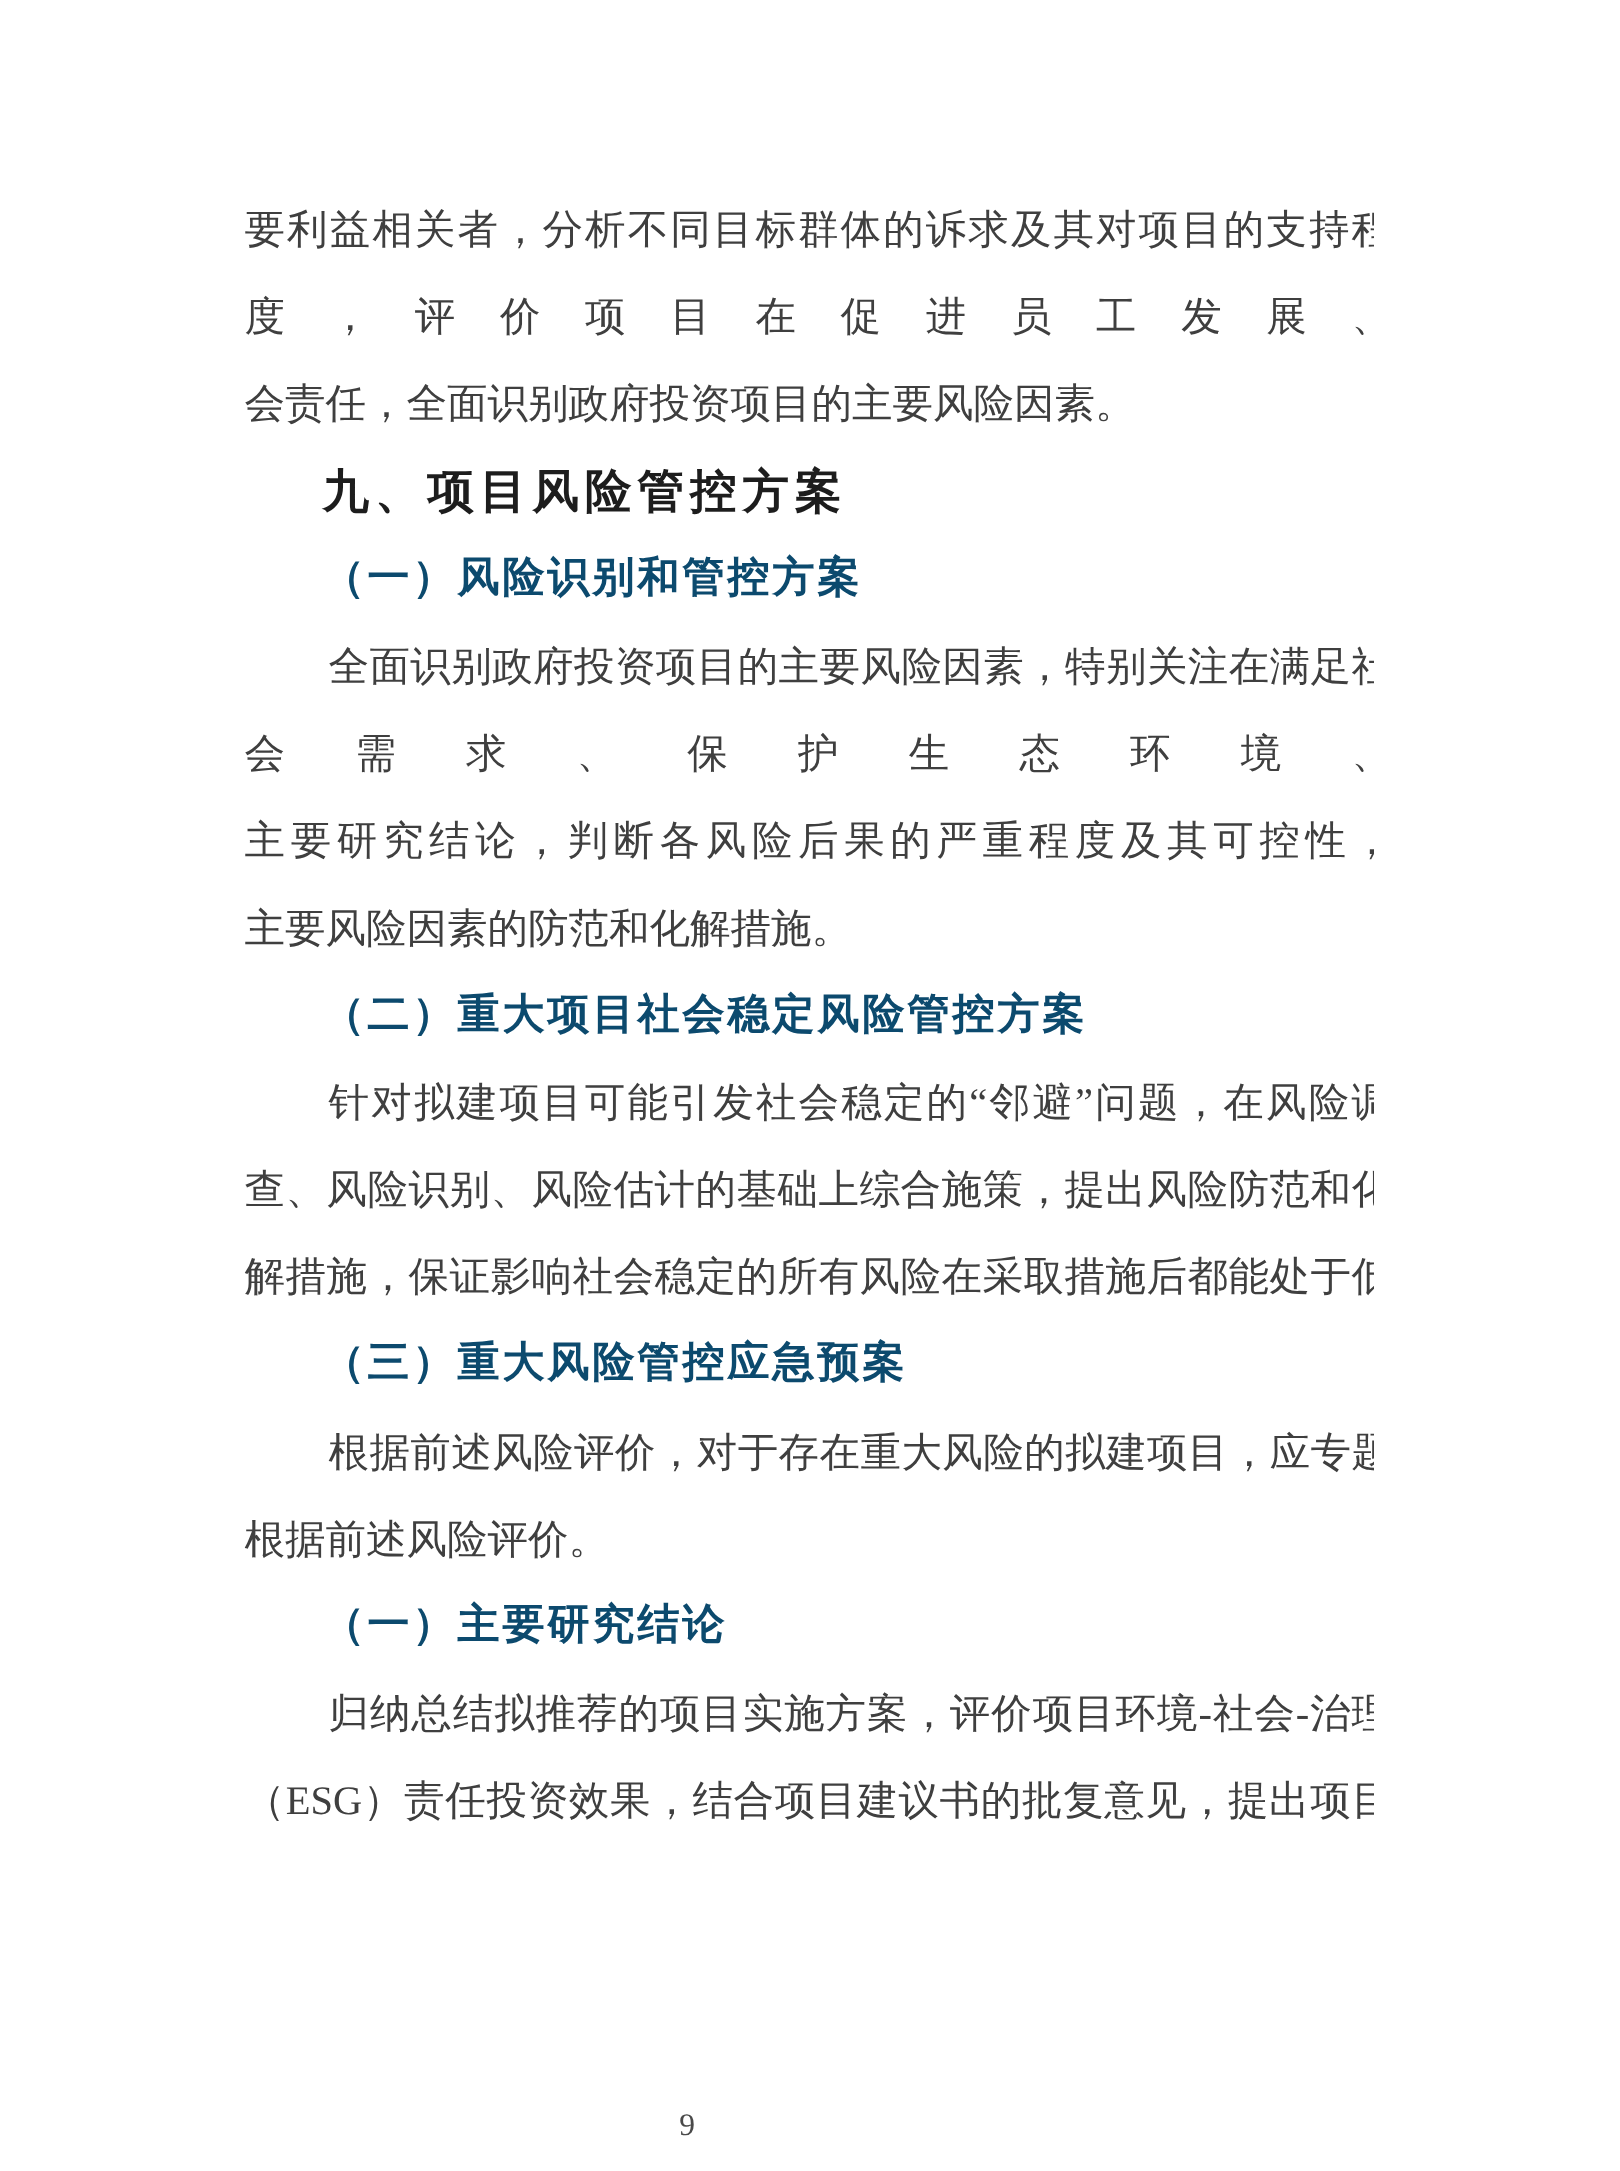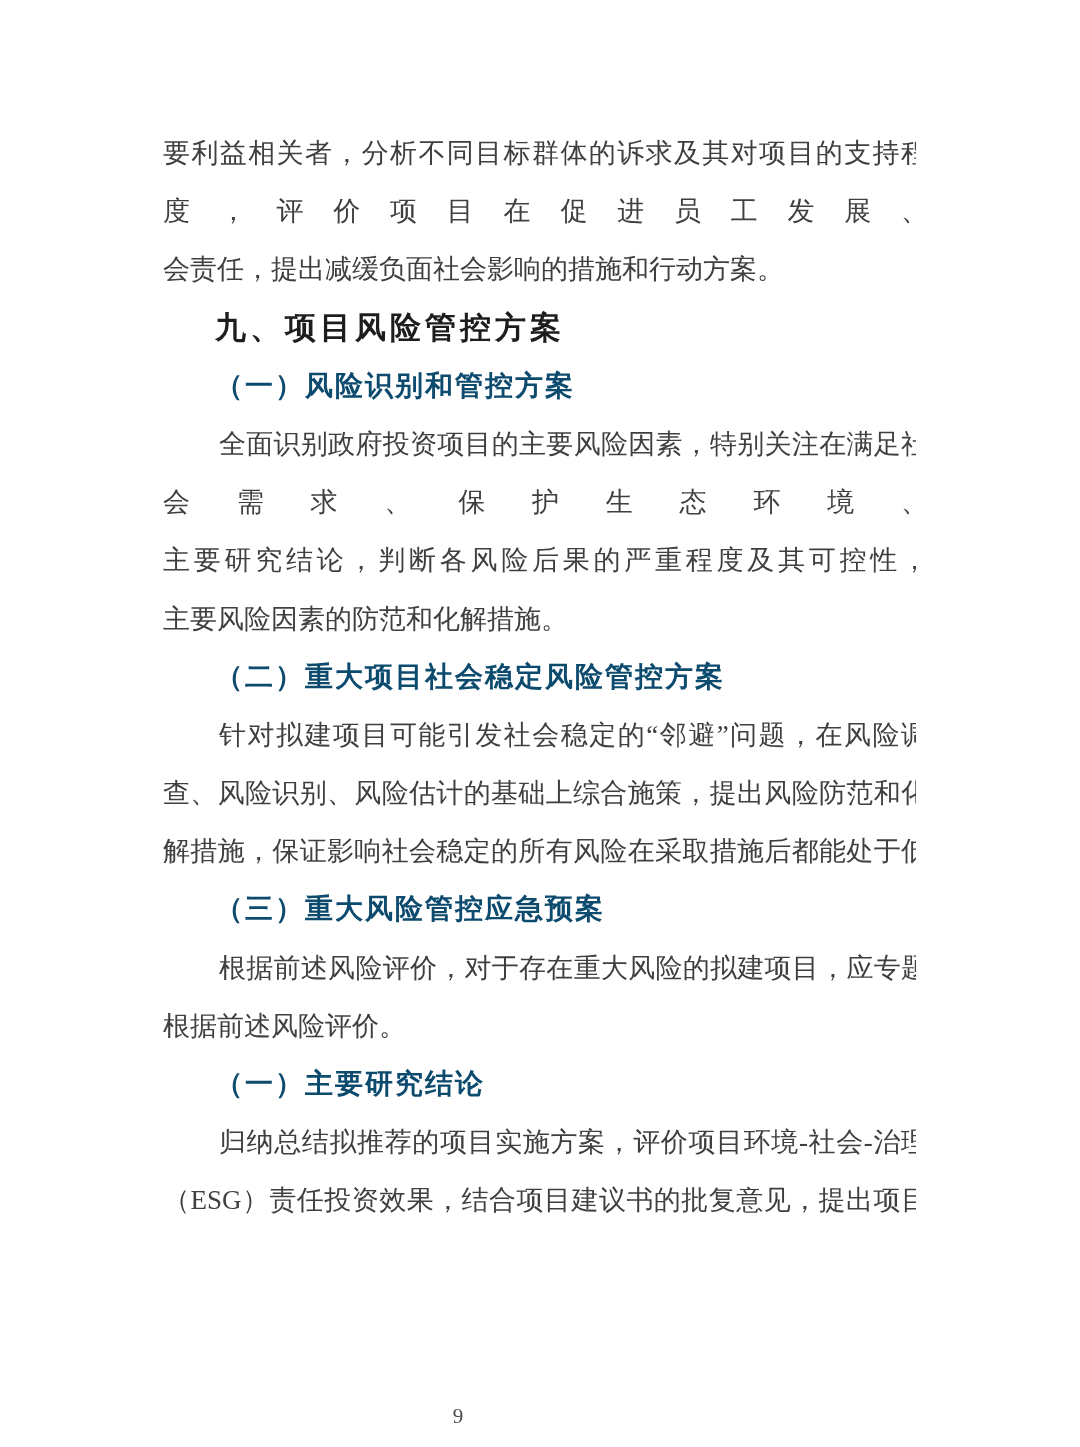--- a/index.html
+++ b/index.html
@@ -58,21 +58,21 @@
     color:#4a4a4a;
   }
 </style>
 </head>
 <body>
 
 <div class="page">
   <div class="content">
     <div class="line full">要利益相关者，分析不同目标群体的诉求及其对项目的支持程</div>
     <div class="line full">度，评价项目在促进员工发展、针对拟建项目可能引发社会稳定的</div>
-    <div class="line">会责任，提出减缓负面社会影响的措施和行动方案。</div>
+    <div class="line">会责任，全面识别政府投资项目的主要风险因素。</div>
     <div class="line heading">九、项目风险管控方案</div>
     <div class="line subheading">（一）风险识别和管控方案</div>
     <div class="line indent full">全面识别政府投资项目的主要风险因素，特别关注在满足社</div>
     <div class="line full">会需求、保护生态环境、促进经济发展和公平正义等方面的风险，</div>
     <div class="line full">主要研究结论，判断各风险后果的严重程度及其可控性，并提出对</div>
     <div class="line">主要风险因素的防范和化解措施。</div>
     <div class="line subheading">（二）重大项目社会稳定风险管控方案</div>
     <div class="line indent full">针对拟建项目可能引发社会稳定的“邻避”问题，在风险调</div>
     <div class="line full">查、风险识别、风险估计的基础上综合施策，提出风险防范和化</div>
     <div class="line full">解措施，保证影响社会稳定的所有风险在采取措施后都能处于低</div>

